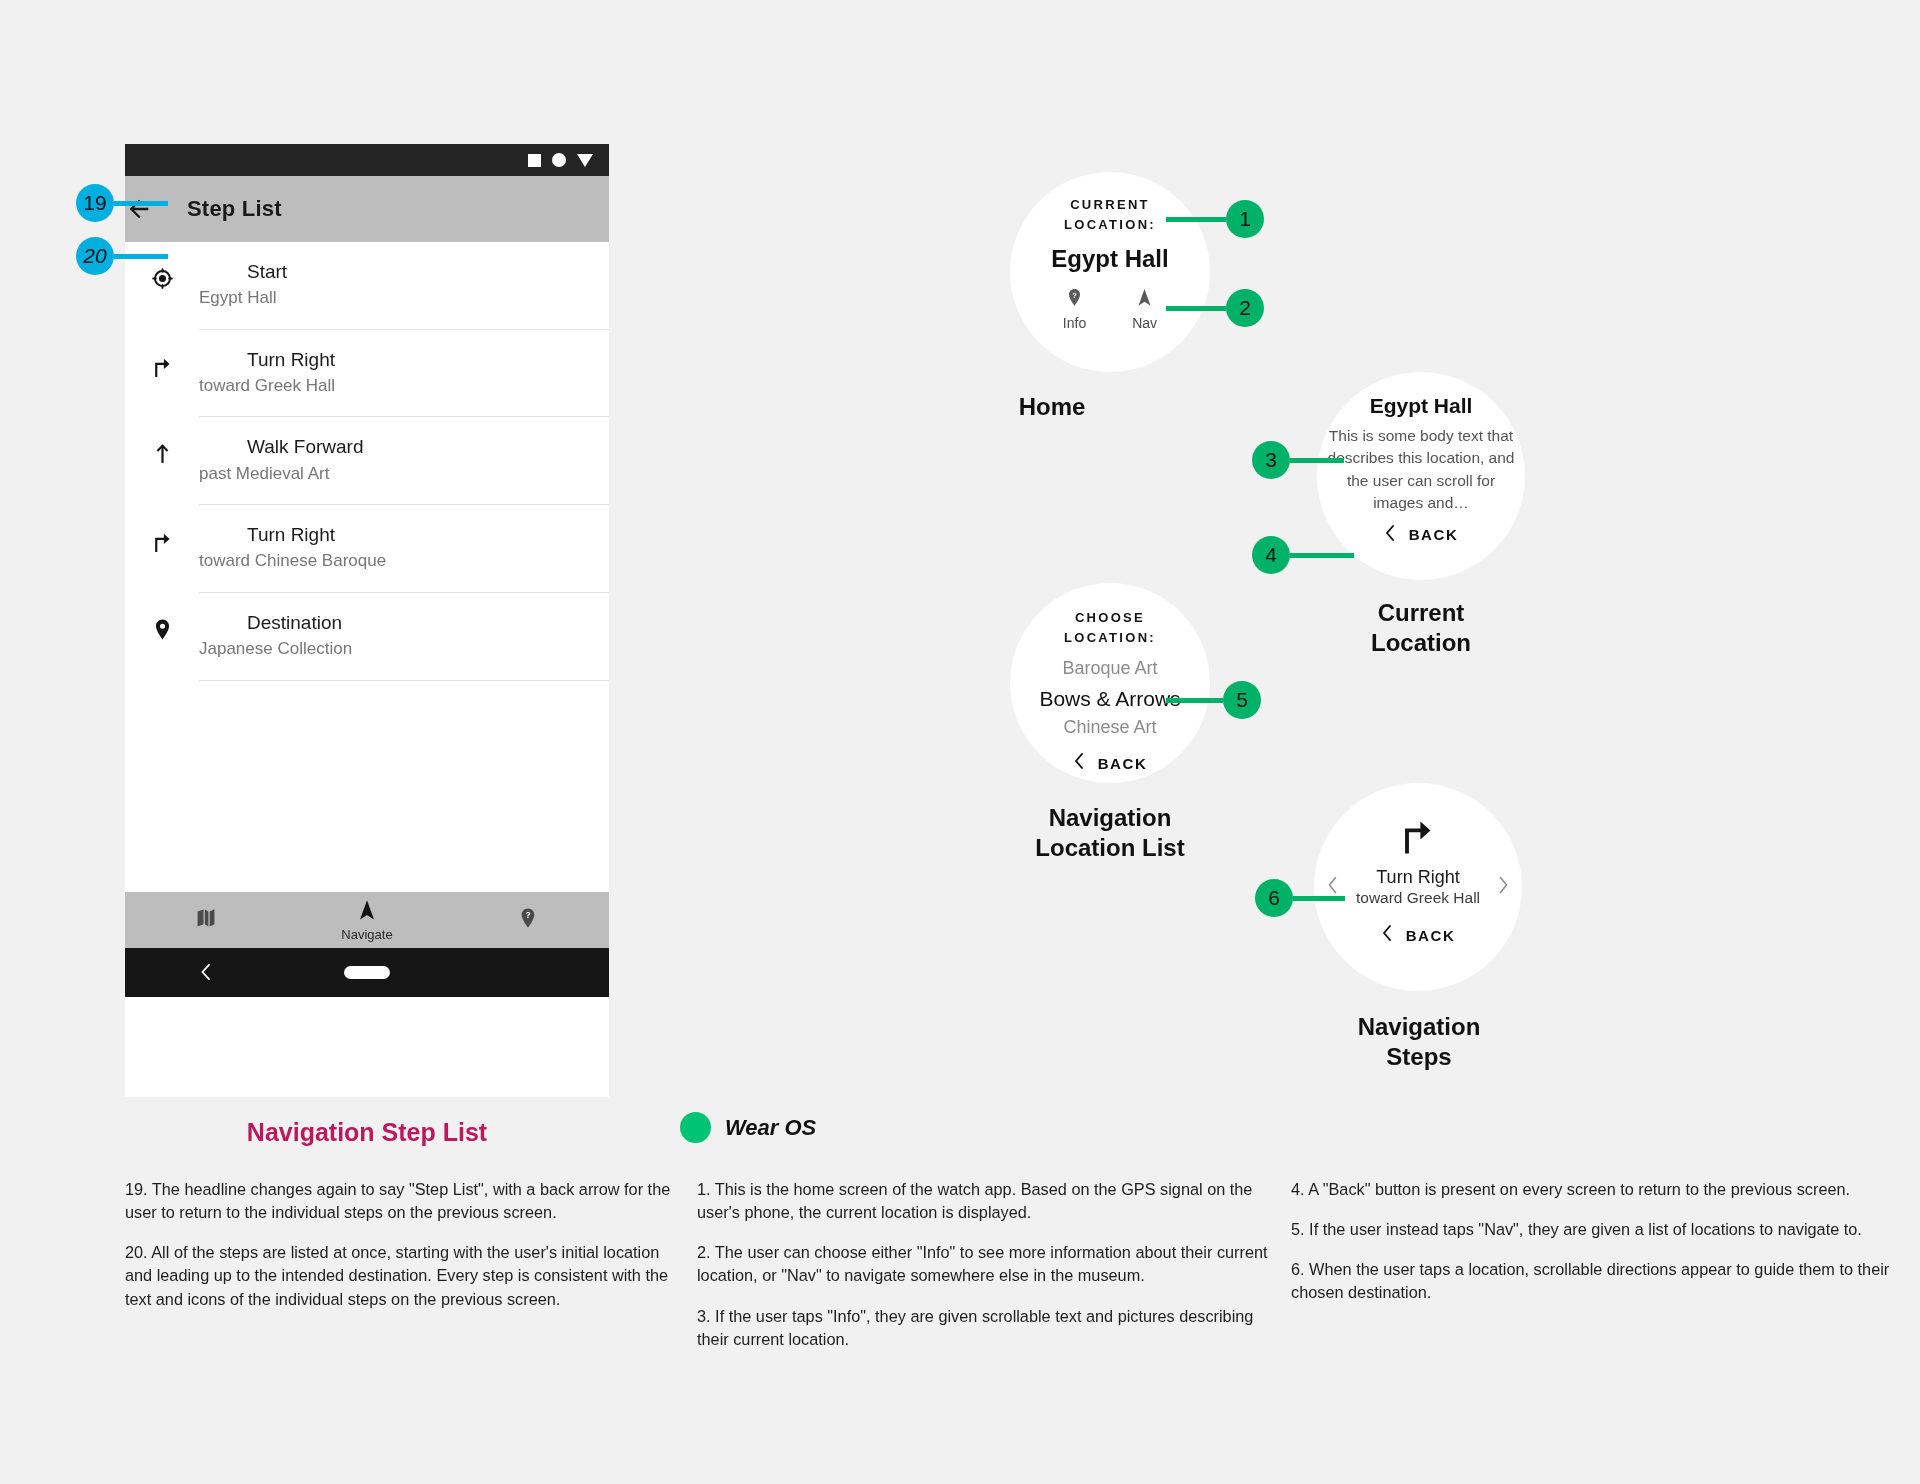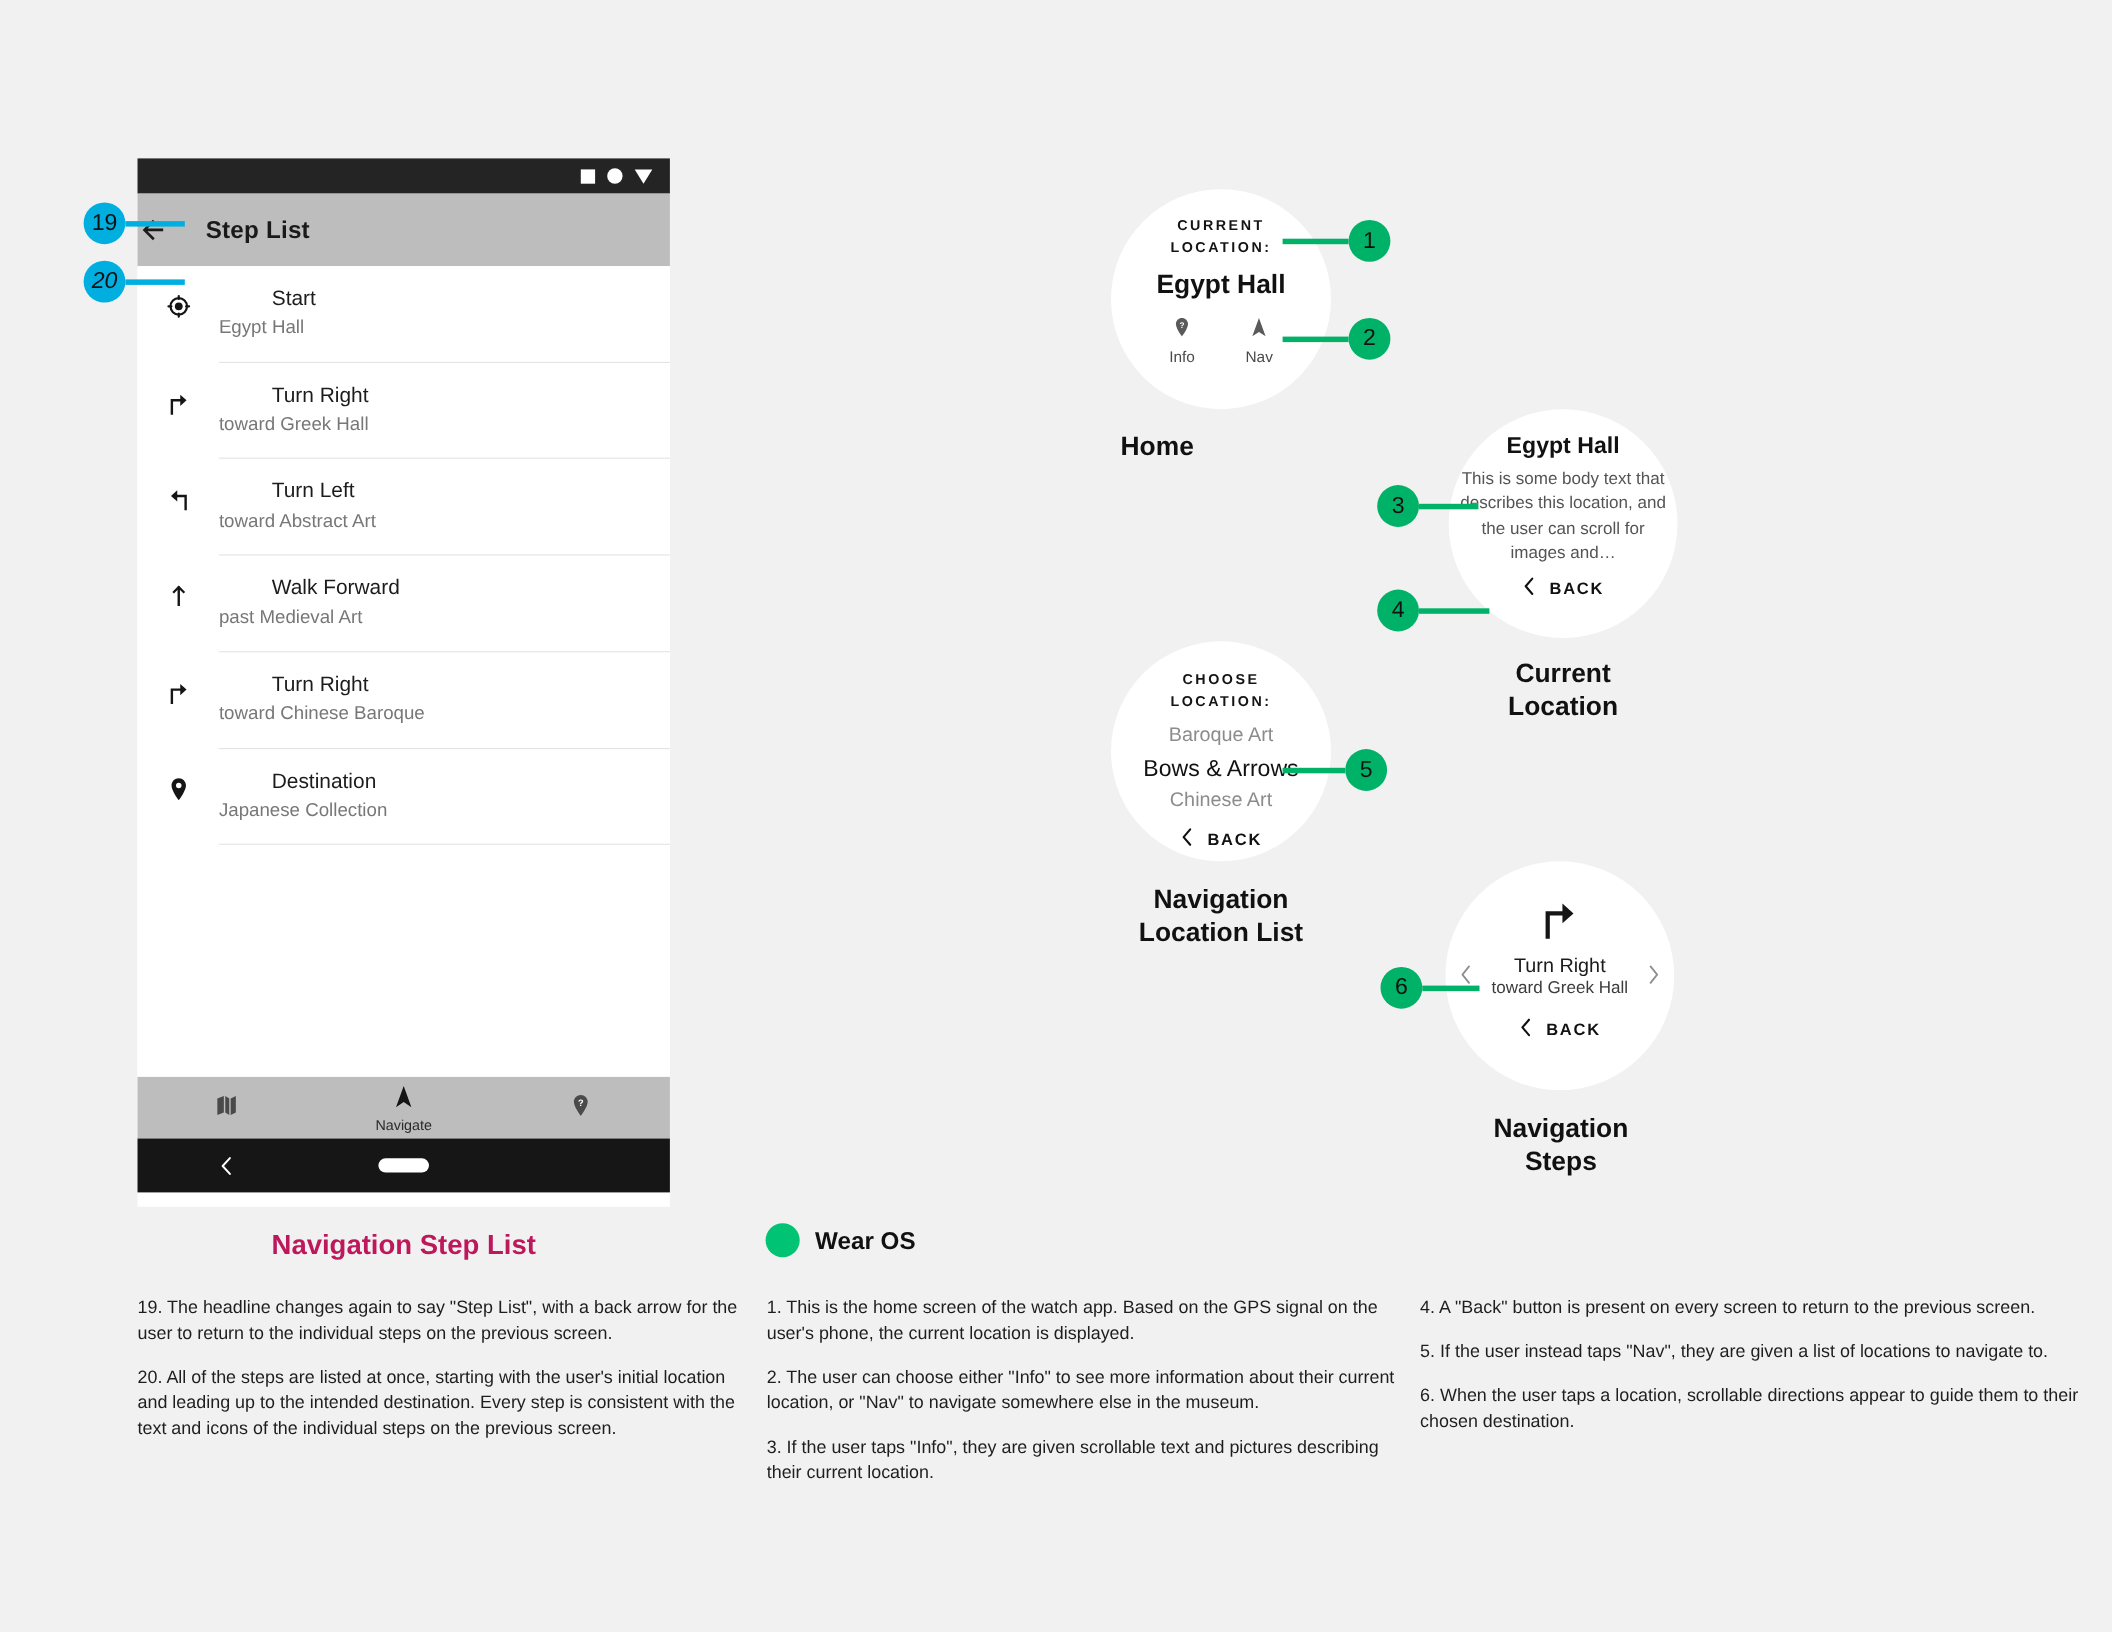--- a/index.html
+++ b/index.html
@@ -166,32 +166,20 @@
             <path d="M6 21V9.5h9.2" fill="none" stroke="#151515" stroke-width="2.1" stroke-linecap="square"></path>
             <path d="M13.3 4.6L18.8 9.5l-5.5 4.9z" fill="#151515"></path>
           </svg>
         </div>
         <div class="step-text">
           <div class="step-title">Turn Right</div>
           <div class="step-sub">toward Greek Hall</div>
         </div>
       </div>
 
-      <div class="step-row">
-        <div class="step-icon">
-          <svg width="25" height="25" viewBox="0 0 24 24">
-            <path d="M18 21V9.5H8.8" fill="none" stroke="#151515" stroke-width="2.1" stroke-linecap="square"></path>
-            <path d="M10.7 4.6L5.2 9.5l5.5 4.9z" fill="#151515"></path>
-          </svg>
-        </div>
-        <div class="step-text">
-          <div class="step-title">Turn Left</div>
-          <div class="step-sub">toward Abstract Art</div>
-        </div>
-      </div>
 
       <div class="step-row">
         <div class="step-icon">
           <svg width="25" height="25" viewBox="0 0 24 24">
             <path d="M12 21V4" fill="none" stroke="#151515" stroke-width="2.1"></path>
             <path d="M12 3.2l5.6 5.6-1.4 1.4L12 6l-4.2 4.2-1.4-1.4z" fill="#151515"></path>
           </svg>
         </div>
         <div class="step-text">
           <div class="step-title">Walk Forward</div>
@@ -399,21 +387,21 @@
     <span>Steps</span>
   </div>
 
   <div class="callout" style="left:1255px; top:879px;">
     <span class="badge green">6</span>
     <span class="leader green" style="width:52px"></span>
   </div>
 
   <div class="section-title" style="left:125px; top:1118px; width:484px; text-align:center;">Navigation Step List</div>
 
-  <div class="wearos-head" style="left:696px; top:1112px;">
+  <div class="wearos-head" style="left:680px; top:1112px;font-style:italic;">
     <span class="wearos-dot"></span>
     <span class="wearos-label">Wear OS</span>
   </div>
 
   <div class="col" style="left:125px; top:1178px; width:552px;">
     <p>19. The headline changes again to say "Step List", with a back arrow for the user to return to the individual steps on the previous screen.</p>
     <p>20. All of the steps are listed at once, starting with the user's initial location and leading up to the intended destination. Every step is consistent with the text and icons of the individual steps on the previous screen.</p>
   </div>
 
   <div class="col" style="left:697px; top:1178px; width:580px;">

